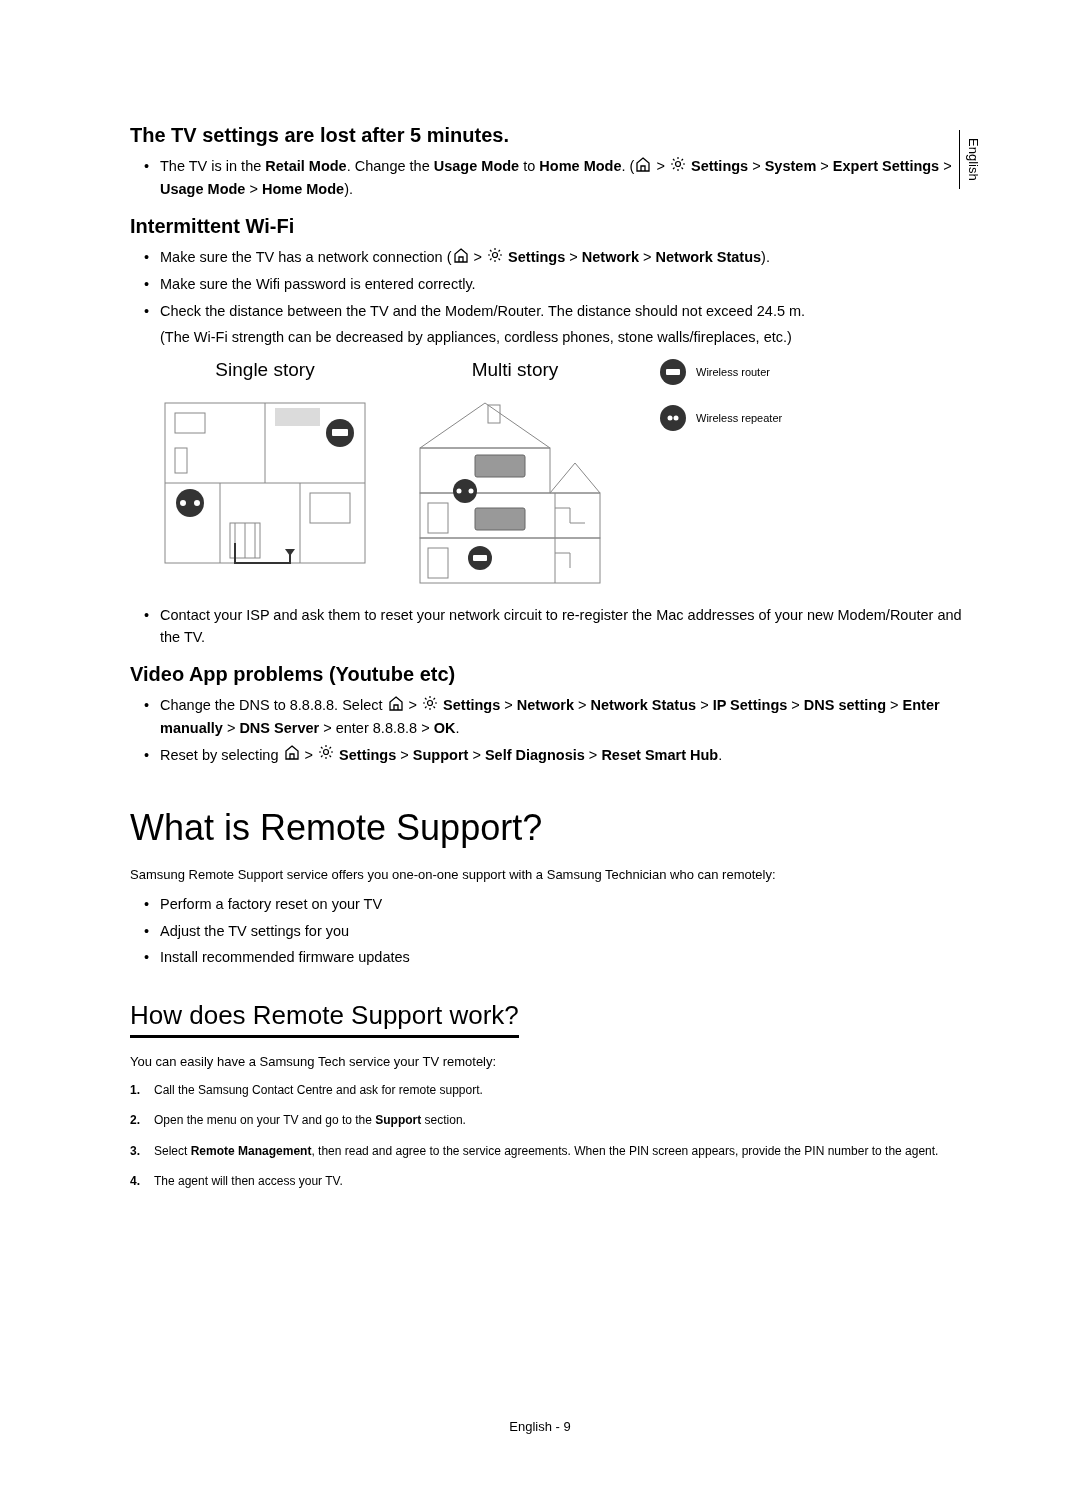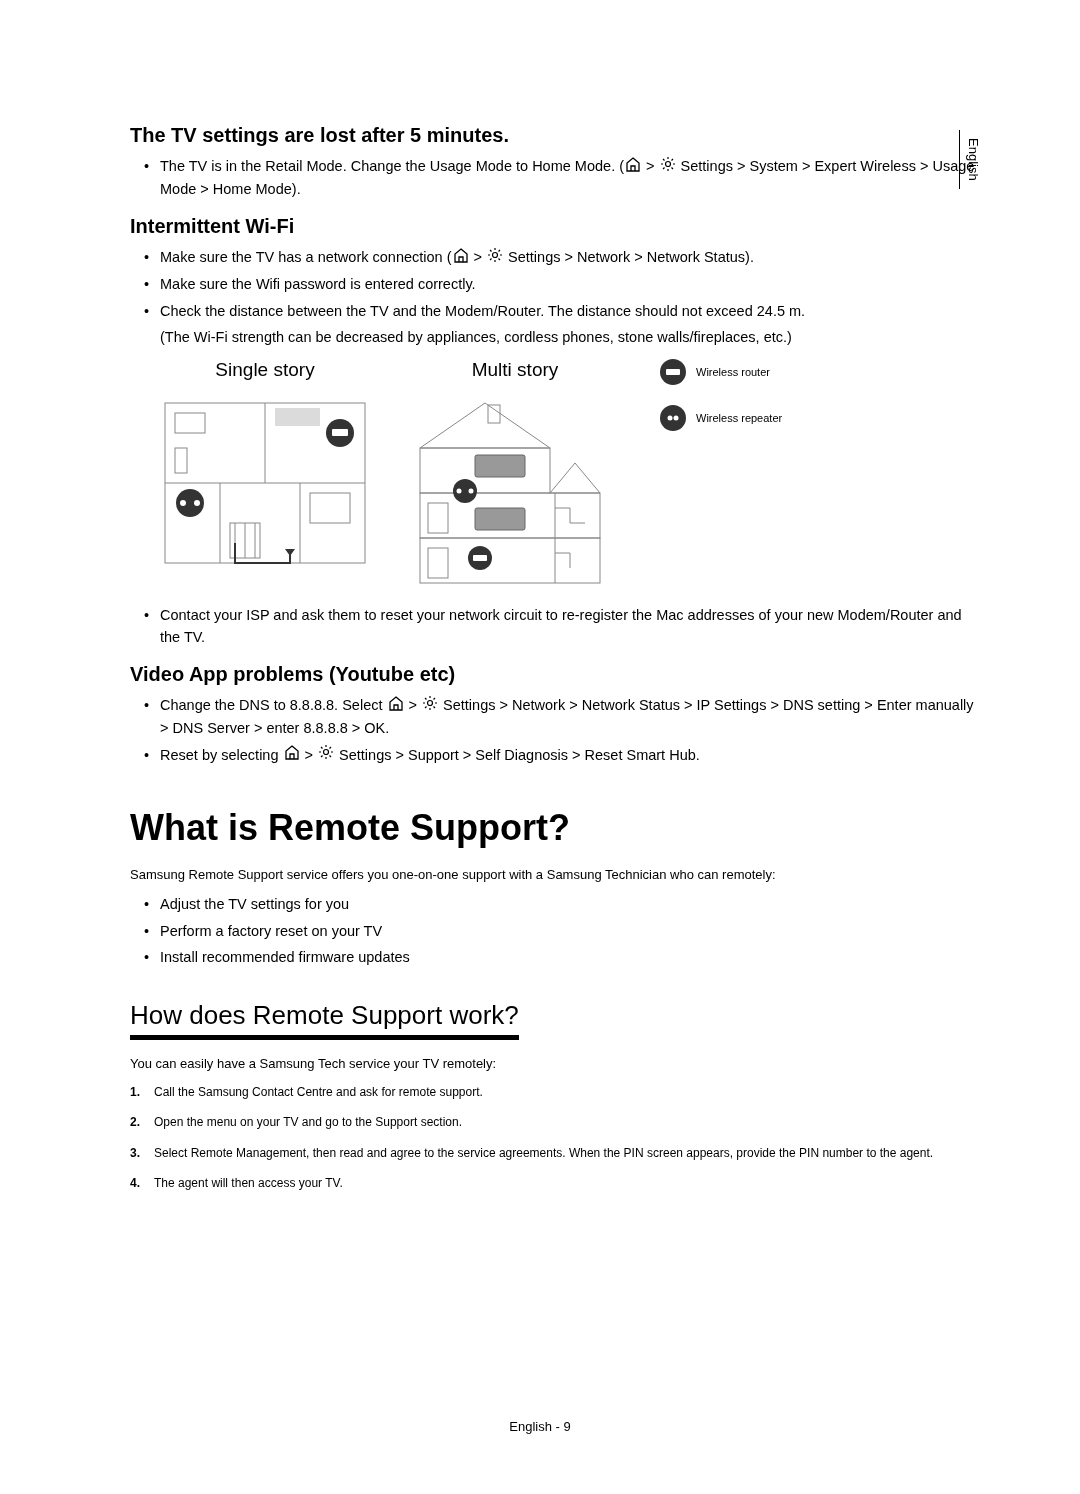--- a/index.html
+++ b/index.html
@@ -48,21 +48,21 @@
       left: 0;
       top: 0;
     }
     .sub-note {
       font-size: 14.5px;
       line-height: 1.55;
       padding-left: 30px;
       margin-top: 2px;
       margin-bottom: 10px;
     }
-    .bold { font-weight: 400; }
+    .bold { font-weight: 700; }
     .icon-inline {
       display: inline-block;
       vertical-align: middle;
       margin: 0 1px;
     }
     .diagram-row {
       display: flex;
       gap: 40px;
       margin: 10px 0 12px 30px;
       align-items: flex-start;
@@ -93,33 +93,33 @@
       background: #333;
       border-radius: 50%;
       display: flex;
       align-items: center;
       justify-content: center;
       color: #fff;
       font-size: 13px;
     }
     h1.main-title {
       font-size: 36px;
-      font-weight: 700;
+      font-weight: 400;
       margin-top: 40px;
       margin-bottom: 16px;
     }
     p.body-text {
       font-size: 13px;
       line-height: 1.55;
       margin-bottom: 8px;
     }
     h2.sub-title {
       font-size: 26px;
       font-weight: 400;
-      border-bottom: 5px solid #000000;
+      border-bottom: 3px solid #000000;
       display: inline-block;
       padding-bottom: 4px;
       margin-top: 28px;
       margin-bottom: 14px;
     }
     ol.steps {
       list-style: none;
       counter-reset: step;
       padding-left: 0;
     }
@@ -155,21 +155,21 @@
 
 
 <h3 class="section-title">The TV settings are lost after 5 minutes.</h3>
 <ul class="bullets">
   <li>
     <span>The TV is in the </span><span class="bold">Retail Mode</span><span>. Change the </span><span class="bold">Usage Mode</span><span> to </span><span class="bold">Home Mode</span><span>. (</span><span class="icon-inline"><svg width="16" height="15" viewBox="0 0 16 15">
           <path d="M8 1 L14 6 L14 14 L2 14 L2 6 Z M6 14 L6 9 L10 9 L10 14" fill="none" stroke="#000" stroke-width="1.3"></path>
         </svg></span><span> &gt; </span><span class="icon-inline"><svg width="16" height="16" viewBox="0 0 16 16">
           <circle cx="8" cy="8" r="2.5" fill="none" stroke="#000" stroke-width="1.2"></circle>
           <path d="M8 1 L8 3 M8 13 L8 15 M1 8 L3 8 M13 8 L15 8 M3 3 L4.5 4.5 M11.5 11.5 L13 13 M3 13 L4.5 11.5 M11.5 4.5 L13 3" stroke="#000" stroke-width="1.2"></path>
-        </svg></span> <span class="bold">Settings</span><span> &gt; </span><span class="bold">System</span><span> &gt; </span><span class="bold">Expert Wireless</span><span> &gt; </span><span class="bold">Usage Mode</span><span> &gt; </span><span class="bold">Home Mode</span><span>).</span>
+        </svg></span> <span class="bold">Settings</span><span> &gt; </span><span class="bold">System</span><span> &gt; </span><span class="bold">Expert Settings</span><span> &gt; </span><span class="bold">Usage Mode</span><span> &gt; </span><span class="bold">Home Mode</span><span>).</span>
   </li>
 </ul>
 
 
 <h3 class="section-title">Intermittent Wi-Fi</h3>
 <ul class="bullets">
   <li>
     <span>Make sure the TV has a network connection (</span><span class="icon-inline"><svg width="16" height="15" viewBox="0 0 16 15">
           <path d="M8 1 L14 6 L14 14 L2 14 L2 6 Z M6 14 L6 9 L10 9 L10 14" fill="none" stroke="#000" stroke-width="1.3"></path>
         </svg></span><span> &gt; </span><span class="icon-inline"><svg width="16" height="16" viewBox="0 0 16 16">
@@ -281,22 +281,22 @@
           <circle cx="8" cy="8" r="2.5" fill="none" stroke="#000" stroke-width="1.2"></circle>
           <path d="M8 1 L8 3 M8 13 L8 15 M1 8 L3 8 M13 8 L15 8 M3 3 L4.5 4.5 M11.5 11.5 L13 13 M3 13 L4.5 11.5 M11.5 4.5 L13 3" stroke="#000" stroke-width="1.2"></path>
         </svg></span> <span class="bold">Settings</span><span> &gt; </span><span class="bold">Support</span><span> &gt; </span><span class="bold">Self Diagnosis</span><span> &gt; </span><span class="bold">Reset Smart Hub</span><span>.</span>
   </li>
 </ul>
 
 
 <h1 class="main-title">What is Remote Support?</h1>
 <p class="body-text">Samsung Remote Support service offers you one-on-one support with a Samsung Technician who can remotely:</p>
 <ul class="bullets">
+  <li>Perform a factory reset on your TV</li>
   <li>Adjust the TV settings for you</li>
-  <li>Perform a factory reset on your TV</li>
   <li>Install recommended firmware updates</li>
 </ul>
 
 <h2 class="sub-title">How does Remote Support work?</h2>
 <p class="body-text">You can easily have a Samsung Tech service your TV remotely:</p>
 <ol class="steps">
   <li>Call the Samsung Contact Centre and ask for remote support.</li>
   <li>
     <span>Open the menu on your TV and go to the </span><span class="bold">Support</span><span> section.</span>
   </li>

